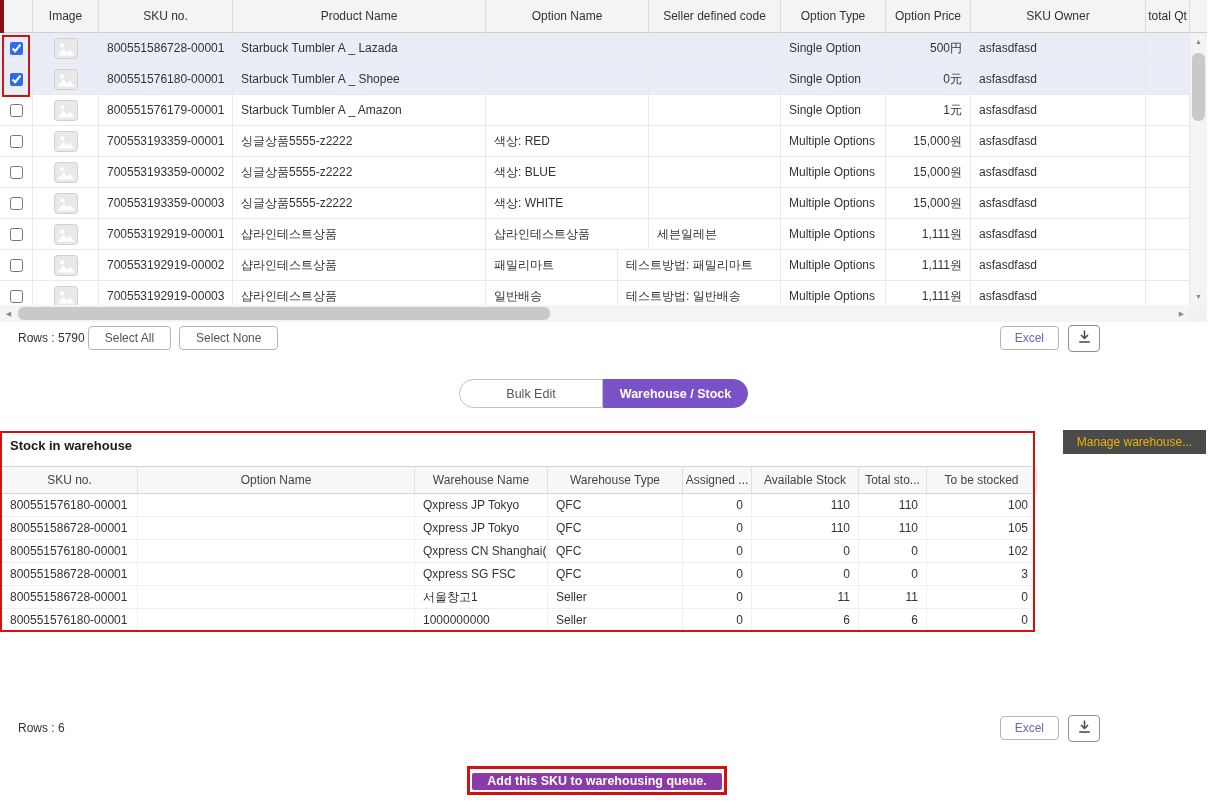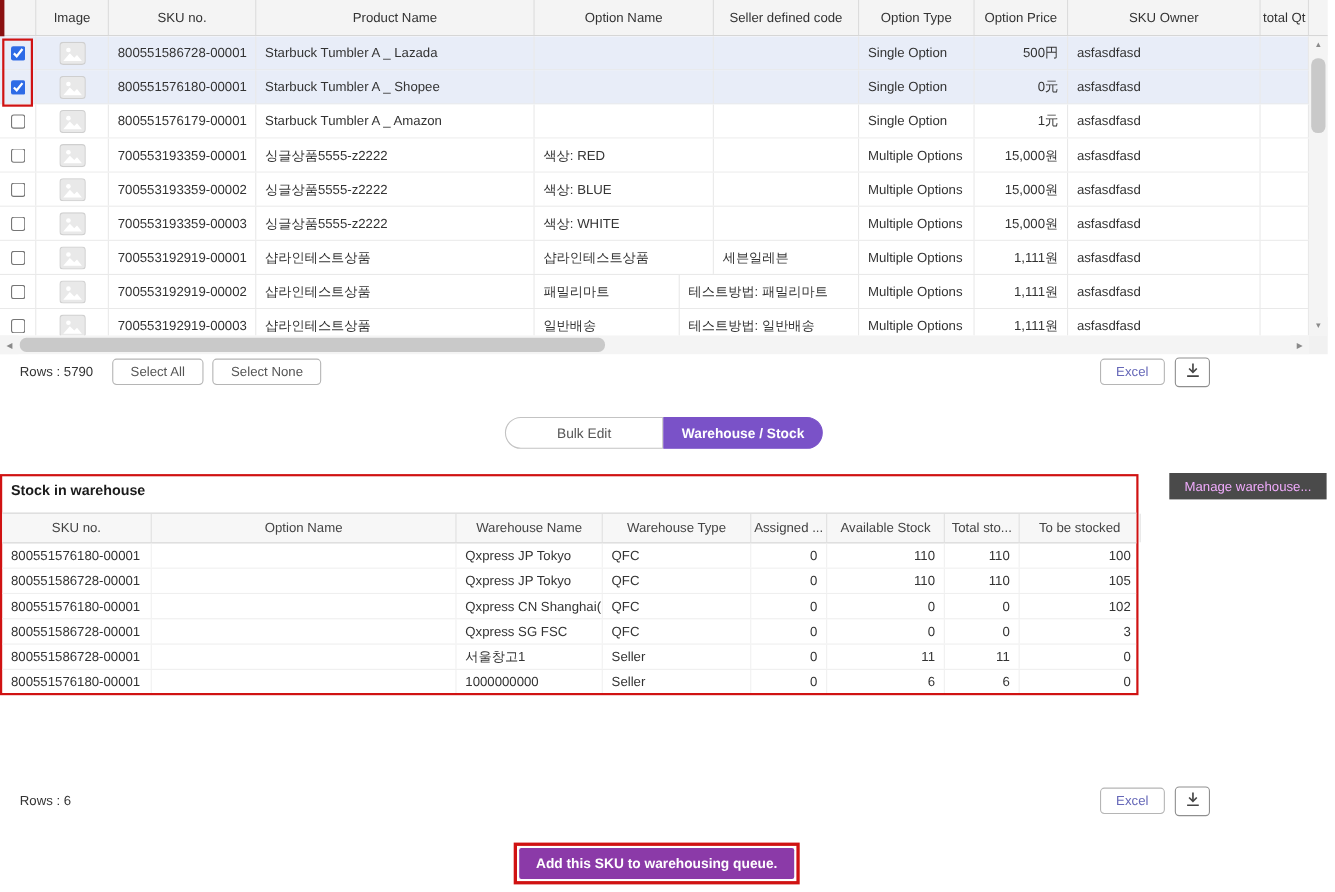--- a/index.html
+++ b/index.html
@@ -69,21 +69,21 @@
     background:#fff; border:1px solid #b5b5b5; border-radius:4px;
     height:24px; padding:0 16px; font-size:12px; color:#555; cursor:pointer;
     font-family:inherit;
   }
   .btn-excel { color:#6668b8; padding:0 14px; }
   .btn-icon {
     background:#fff; border:1px solid #8f8f8f; border-radius:4px;
     width:32px; height:27px; display:flex; align-items:center; justify-content:center; cursor:pointer;
   }
   .footer-right { margin-left:auto; display:flex; align-items:center; gap:9px; }
-  .footer-btns { display:flex; align-items:center; gap:8px; margin-left:17px; }
+  .footer-btns { display:flex; align-items:center; gap:8px; margin-left:3px; }
 
   
   #mode-toggle { position:absolute; top:379px; left:459px; height:29px; display:flex; }
   #bulk-edit-tab {
     width:144px; height:29px; background:#fff; border:1px solid #c3c3c3;
     border-radius:15px 0 0 15px; font-size:12.5px; color:#555; cursor:pointer; font-family:inherit;
   }
   #warehouse-stock-tab {
     width:145px; height:29px; background:#7a52c8; border:1px solid #7a52c8;
     border-radius:0 15px 15px 0; font-size:12.5px; color:#fff; font-weight:bold; cursor:pointer; font-family:inherit;
@@ -107,31 +107,31 @@
   #wh-body { position:absolute; top:61px; left:0; right:0; bottom:0; overflow:hidden; }
   .wrow { display:flex; height:23px; border-bottom:1px solid #efefef; }
   .wcell {
     display:flex; align-items:center; padding:0 8px; font-size:12px; color:#333;
     border-right:1px solid #f0f0f0; overflow:hidden; white-space:nowrap; height:100%; flex:0 0 auto;
   }
   .wcell.num { justify-content:flex-end; }
 
   #manage-btn {
     position:absolute; top:430px; left:1063px; width:143px; height:24px;
-    background:#4a4a4a; color:#f0abfc; border:none; border-radius:0;
+    background:#4a4a4a; color:#eab308; border:none; border-radius:0;
     font-size:12px; cursor:pointer; font-family:inherit;
   }
 
   
   #bottom-wrap {
     position:absolute; top:766px; left:467px;
     border:3px solid #d01212; padding:2px; background:#fff;
   }
   #add-queue-btn {
-    width:250px; height:28px; background:#8b3aa8; color:#fff; border:none;
+    width:250px; height:17px; background:#8b3aa8; color:#fff; border:none;
     font-size:12.5px; font-weight:bold; border-radius:2px; cursor:pointer; font-family:inherit;
   }
 </style>
 </head>
 <body>
 
 <div id="app">
 
   <div id="sku-header">
       <div class="hcell" style="width: 33px;"></div>

